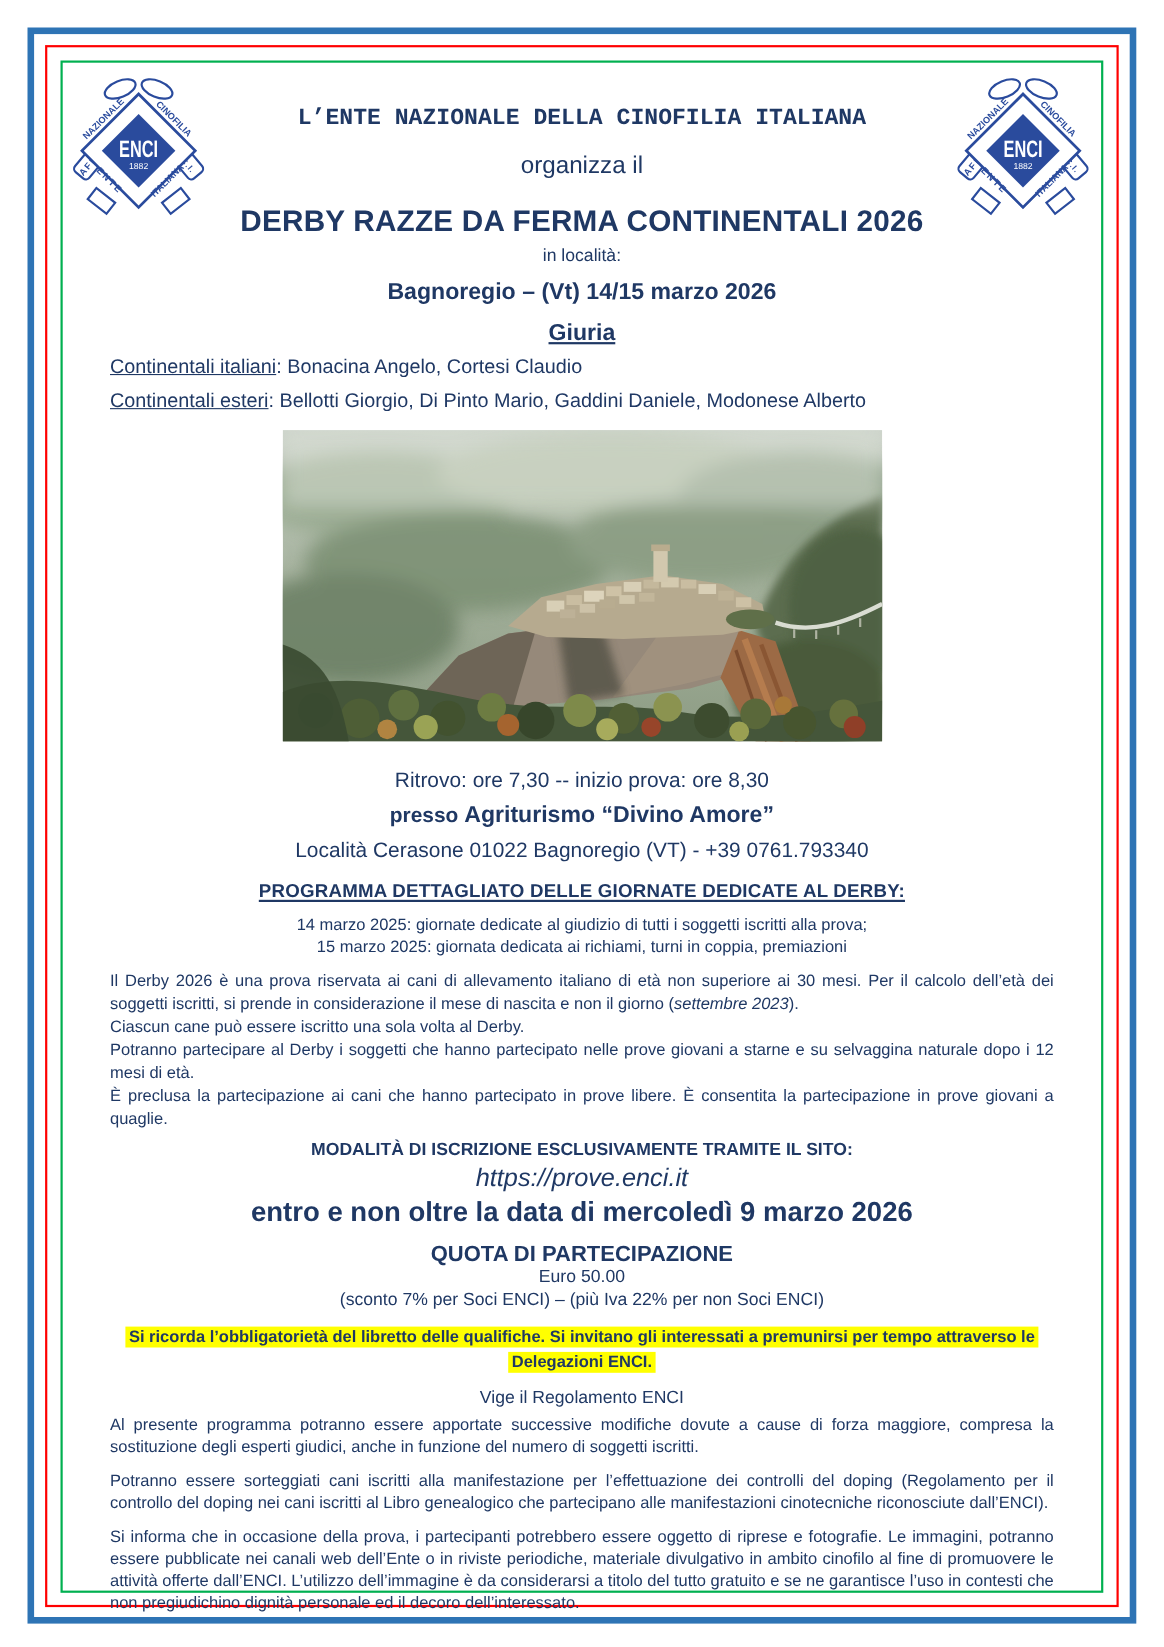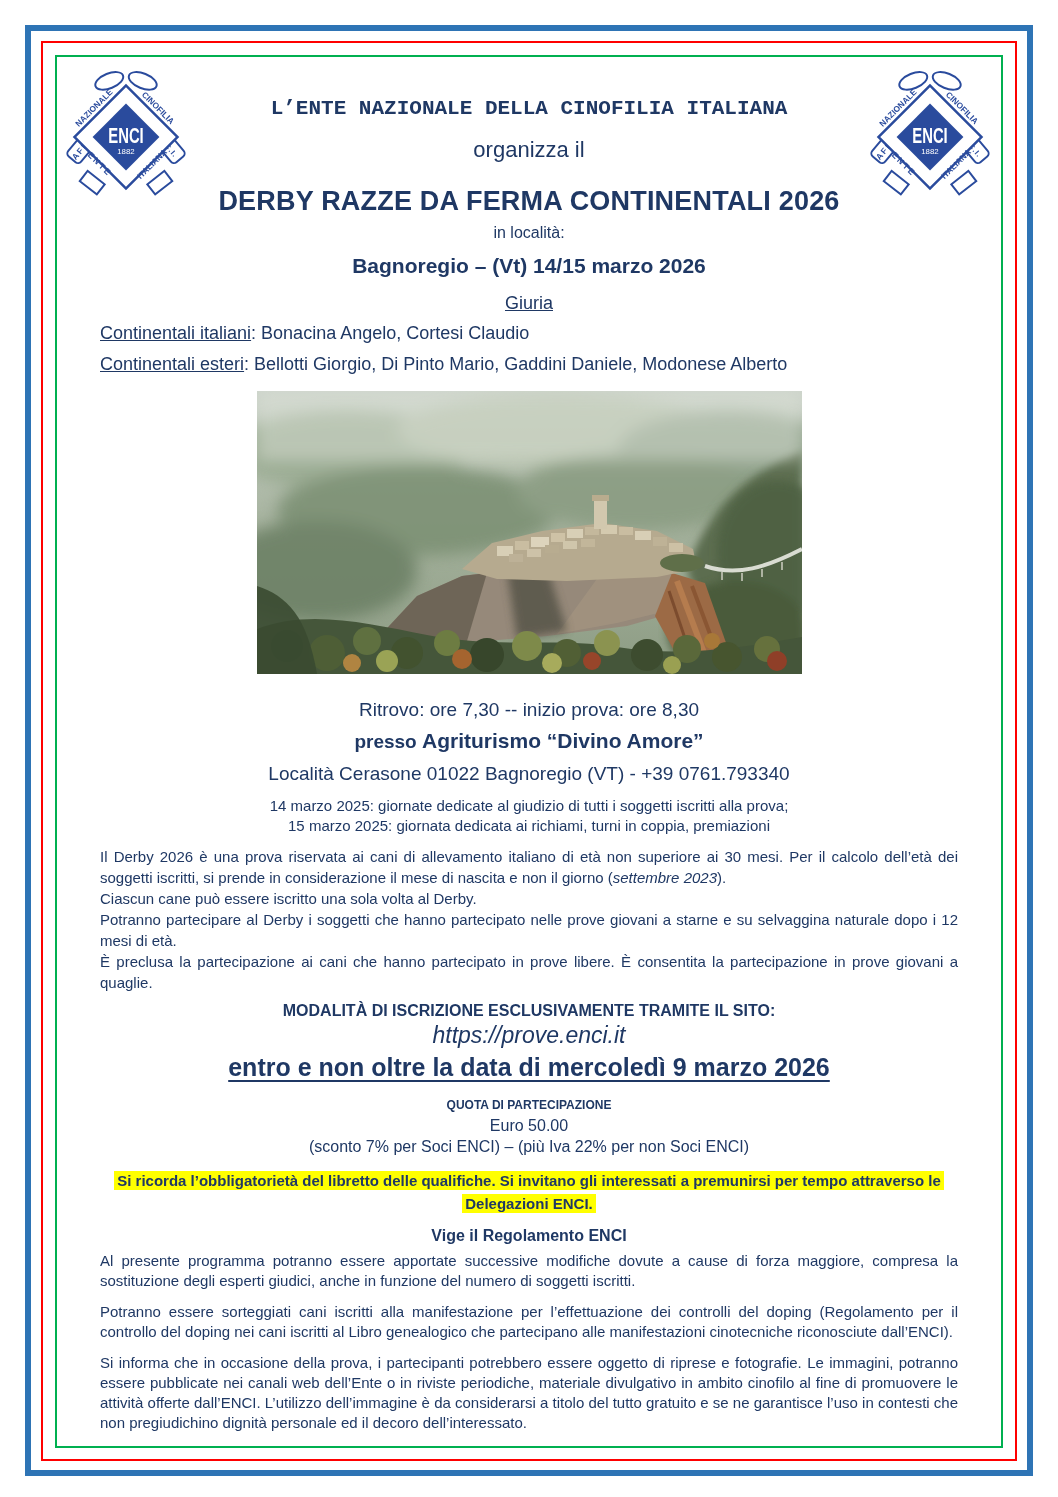--- a/index.html
+++ b/index.html
@@ -19,21 +19,21 @@
 
   .content{position:absolute;left:100px;right:100px;top:0;}
 
   .c{text-align:center;}
   .org-line{margin:96px 0 0;font-size:21px;font-weight:bold;line-height:26px;font-family:Liberation Mono, monospace;}
   .organizes{margin:15px 0 0;font-size:22px;line-height:26px;}
   .title{margin:23px 0 0;font-size:27px;font-weight:bold;line-height:31px;letter-spacing:.2px;}
   .in-loc{margin:6px 0 0;font-size:16px;line-height:20px;}
   .loc-date{margin:10px 0 0;font-size:21px;font-weight:bold;line-height:25px;}
 
-  .jury-head{margin:14px 0 0;font-size:18px;font-weight:normal;line-height:22px;}
+  .jury-head{margin:14px 0 0;font-size:21px;font-weight:bold;line-height:22px;}
   .jury-head span{text-decoration:underline;}
   .jury-row{margin:7px 0 0;font-size:18px;line-height:24px;text-align:left;}
   .jury-row .lbl{text-decoration:underline;}
 
   .photo-wrap{margin:15px auto 0;width:545px;height:283px;}
   .photo-wrap svg{display:block;}
 
   .meet1{margin:24px 0 0;font-size:19px;line-height:23px;}
   .meet2{margin:7px 0 0;font-size:19px;line-height:26px;font-weight:bold;}
   .meet2 b{font-size:21px;}
@@ -42,30 +42,30 @@
   .prog-head{margin:14px 0 0;font-size:17px;font-weight:bold;line-height:21px;letter-spacing:.2px;}
   .prog-head span{text-decoration:underline;text-decoration-thickness:2px;text-underline-offset:3px;}
   .prog-days{margin:11px 0 0;font-size:15px;line-height:20px;}
 
   .rules{margin:10px 0 0;font-size:15px;line-height:21px;text-align:justify;}
   .rules p{margin:0;}
 
   .modal-head{margin:8px 0 0;font-size:16px;font-weight:bold;line-height:20px;}
   .url{margin:3px 0 4px;font-size:23px;line-height:23px;font-style:italic;}
   .deadline{margin:5px 0 0;font-size:25px;font-weight:bold;line-height:30px;}
-  .deadline span{text-decoration:underline;text-decoration-thickness:2px;text-underline-offset:4px;}
-
-  .quota-head{margin:13px 0 0;font-size:12px;font-weight:bold;line-height:20px;}
+  .deadline span{text-decoration-thickness:2px;text-underline-offset:4px;}
+
+  .quota-head{margin:13px 0 0;font-size:20px;font-weight:bold;line-height:20px;}
   .quota-amount{margin:0;font-size:16px;font-weight:normal;line-height:21px;}
   .quota-disc{margin:0;font-size:16px;line-height:22px;}
 
   .notice{margin:11px 0 0;font-size:15px;font-weight:bold;line-height:23px;}
   .notice span{background:#FFFF00;padding:1px 3px;box-decoration-break:clone;-webkit-box-decoration-break:clone;}
 
-  .reg-head{margin:11px 0 0;font-size:16px;font-weight:bold;line-height:20px;}
+  .reg-head{margin:11px 0 0;font-size:16px;font-weight:normal;line-height:20px;}
   .reg-p{margin:5px 0 0;font-size:15px;line-height:20px;text-align:justify;}
   .reg-p + .reg-p{margin-top:11px;}
 </style>
 </head>
 <body>
 
 <div class="doc">
 
   <div class="frame frame-blue"></div>
   <div class="frame frame-red"></div>
@@ -228,20 +228,21 @@
         </g>
         <path d="M0,195 C30,205 50,225 60,283 L0,283 Z" fill="#3a4a31" opacity="0.9"></path>
         <rect width="545" height="70" fill="#dfe4da" opacity="0.45" filter="url(#soft2)"></rect>
       </svg>
     </div>
 
     <p class="meet1 c">Ritrovo: ore 7,30 -- inizio prova: ore 8,30</p>
     <p class="meet2 c"><span>presso </span><b>Agriturismo “Divino Amore”</b></p>
     <p class="meet3 c">Località Cerasone 01022 Bagnoregio (VT) - +39 0761.793340</p>
 
+    <p class="prog-head c"><span>PROGRAMMA DETTAGLIATO DELLE GIORNATE DEDICATE AL DERBY:</span></p>
     <div class="prog-days c">
       <div>14 marzo 2025: giornate dedicate al giudizio di tutti i soggetti iscritti alla prova;</div>
       <div>15 marzo 2025: giornata dedicata ai richiami, turni in coppia, premiazioni</div>
     </div>
 
     <div class="rules">
       <p><span>Il Derby 2026 è una prova riservata ai cani di allevamento italiano di età non superiore ai 30 mesi. Per il calcolo dell’età dei soggetti iscritti, si prende in considerazione il mese di nascita e non il giorno (</span><i>settembre 2023</i><span>).</span></p>
       <p>Ciascun cane può essere iscritto una sola volta al Derby.</p>
       <p>Potranno partecipare al Derby i soggetti che hanno partecipato nelle prove giovani a starne e su selvaggina naturale dopo i 12 mesi di età.</p>
       <p>È preclusa la partecipazione ai cani che hanno partecipato in prove libere. È consentita la partecipazione in prove giovani a quaglie.</p>

